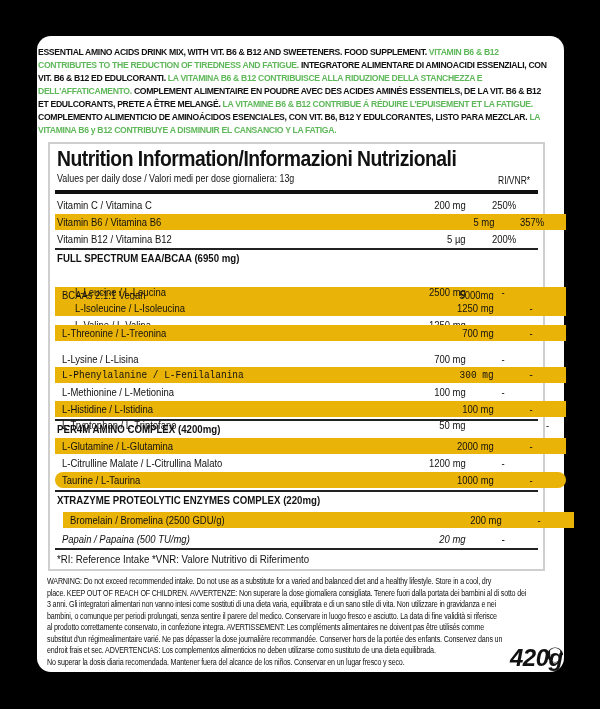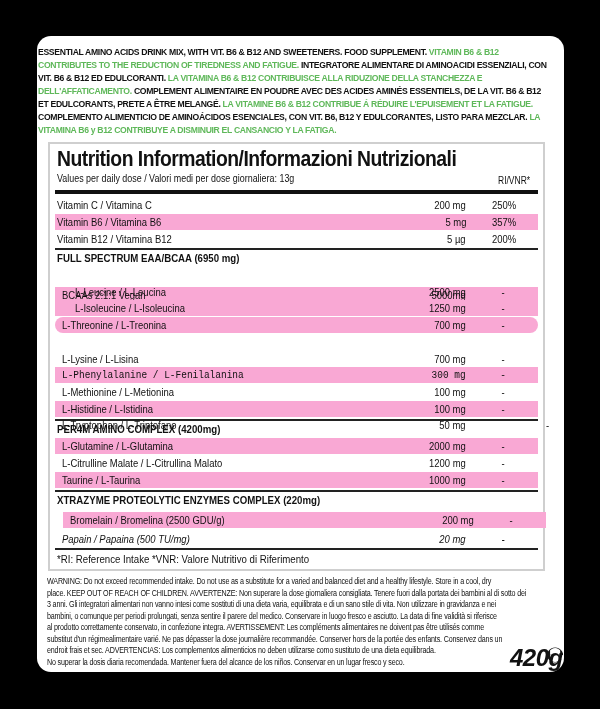--- a/index.html
+++ b/index.html
@@ -38,21 +38,21 @@
   .rihead {
     position: absolute; left: 498px; top: 175px; font-size: 10px;
     transform: scaleX(0.85); transform-origin: left top; white-space: nowrap;
   }
   .thick { position: absolute; left: 55px; width: 483px; height: 4px; background: #111; }
   .thin { position: absolute; left: 55px; width: 483px; height: 1.5px; background: #222; }
   .row {
     position: absolute; left: 55px; width: 483px; height: 16px;
     font-size: 11px; line-height: 16px;
   }
-  .row.shade { background: #f9a8d4; }
+  .row.shade { background: #eab308; padding-left: 28px; }
   .row .nm { position: absolute; left: 2px; top: 0; white-space: nowrap; transform: scaleX(0.86); transform-origin: left center; }
   .row .nm.i1 { left: 7px; }
   .row .nm.i2 { left: 20px; }
   .row .amt { position: absolute; right: 72px; top: 0; white-space: nowrap; transform: scaleX(0.86); transform-origin: right center; }
   .row .pct { position: absolute; right: 14px; top: 0; width: 40px; text-align: center; white-space: nowrap; transform: scaleX(0.86); transform-origin: center; }
   .row .pct.dash { right: 15px; }
   .row .pct.far { right: -14px; text-align: right; }
   .sechead {
     position: absolute; left: 57px; font-size: 11.5px; font-weight: bold; white-space: nowrap;
     transform: scaleX(0.84); transform-origin: left top; line-height: 16px;
@@ -121,21 +121,21 @@
     <div class="row shade" style="top: 300.4px;">
       <span class="nm i2">L-Isoleucine / L-Isoleucina</span>
       <span class="amt">1250 mg</span>
       <span class="pct dash">-</span>
     </div>
     <div class="row" style="top: 317.1px;">
       <span class="nm i2">L-Valine / L-Valina</span>
       <span class="amt">1250 mg</span>
       <span class="pct dash">-</span>
     </div>
-    <div class="row shade" style="top: 317px; border-radius: 8px;">
+    <div class="row shade" style="top: 325px;">
       <span class="nm i1">L-Threonine / L-Treonina</span>
       <span class="amt">700 mg</span>
       <span class="pct dash">-</span>
     </div>
     <div class="row" style="top: 350.5px;">
       <span class="nm i1">L-Lysine / L-Lisina</span>
       <span class="amt">700 mg</span>
       <span class="pct dash">-</span>
     </div>
     <div class="row shade" style="top: 367.2px; font-family: Liberation Mono, monospace;">
@@ -163,21 +163,21 @@
     <div class="row shade" style="top: 438px;">
       <span class="nm i1">L-Glutamine / L-Glutamina</span>
       <span class="amt">2000 mg</span>
       <span class="pct dash">-</span>
     </div>
     <div class="row" style="top: 455px;">
       <span class="nm i1">L-Citrulline Malate / L-Citrullina Malato</span>
       <span class="amt">1200 mg</span>
       <span class="pct dash">-</span>
     </div>
-    <div class="row shade" style="top: 472px;">
+    <div class="row shade" style="top: 472px; border-radius: 8px;">
       <span class="nm i1">Taurine / L-Taurina</span>
       <span class="amt">1000 mg</span>
       <span class="pct dash">-</span>
     </div>
     <div class="thin" style="top: 490px;"></div>
     <div class="sechead" style="top: 492px;">XTRAZYME PROTEOLYTIC ENZYMES COMPLEX (220mg)</div>
     <div class="row shade" style="top: 512px; margin-left: 8px;">
       <span class="nm i1">Bromelain / Bromelina (2500 GDU/g)</span>
       <span class="amt">200 mg</span>
       <span class="pct dash">-</span>

